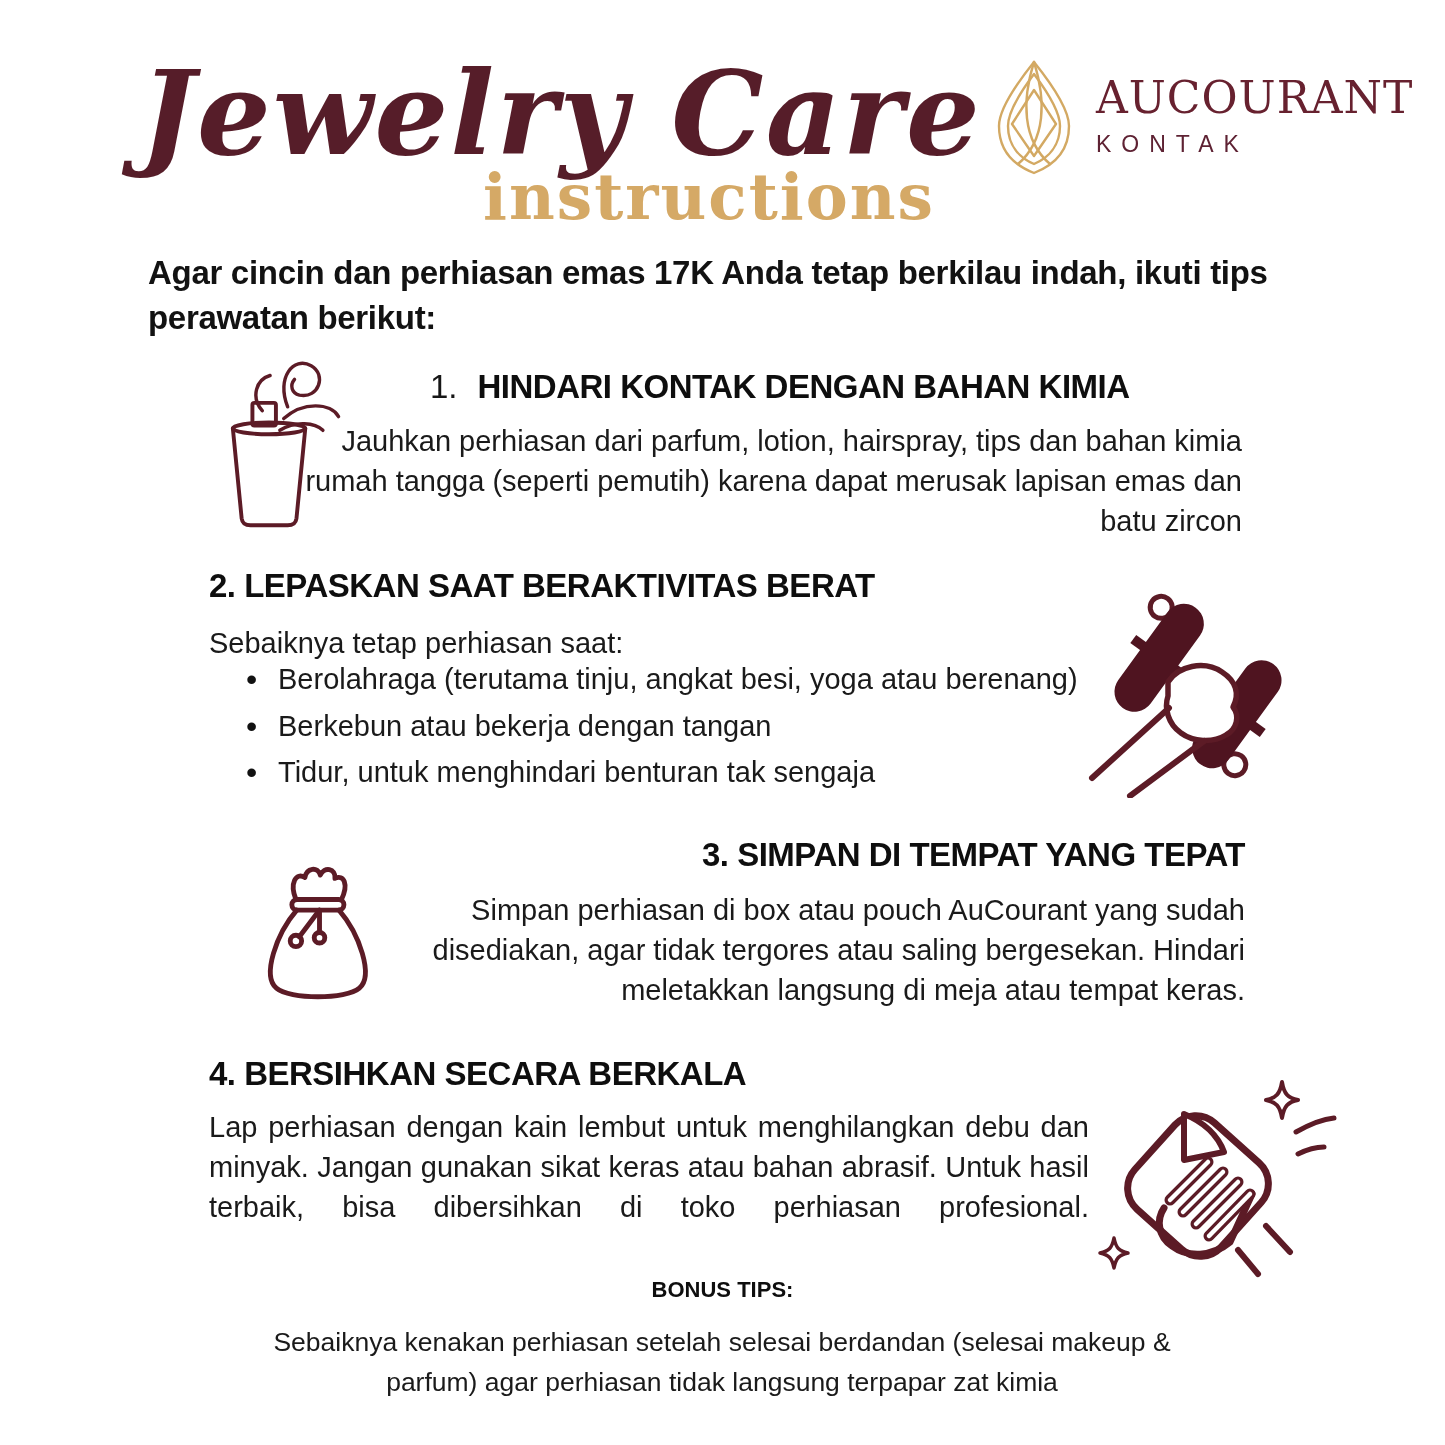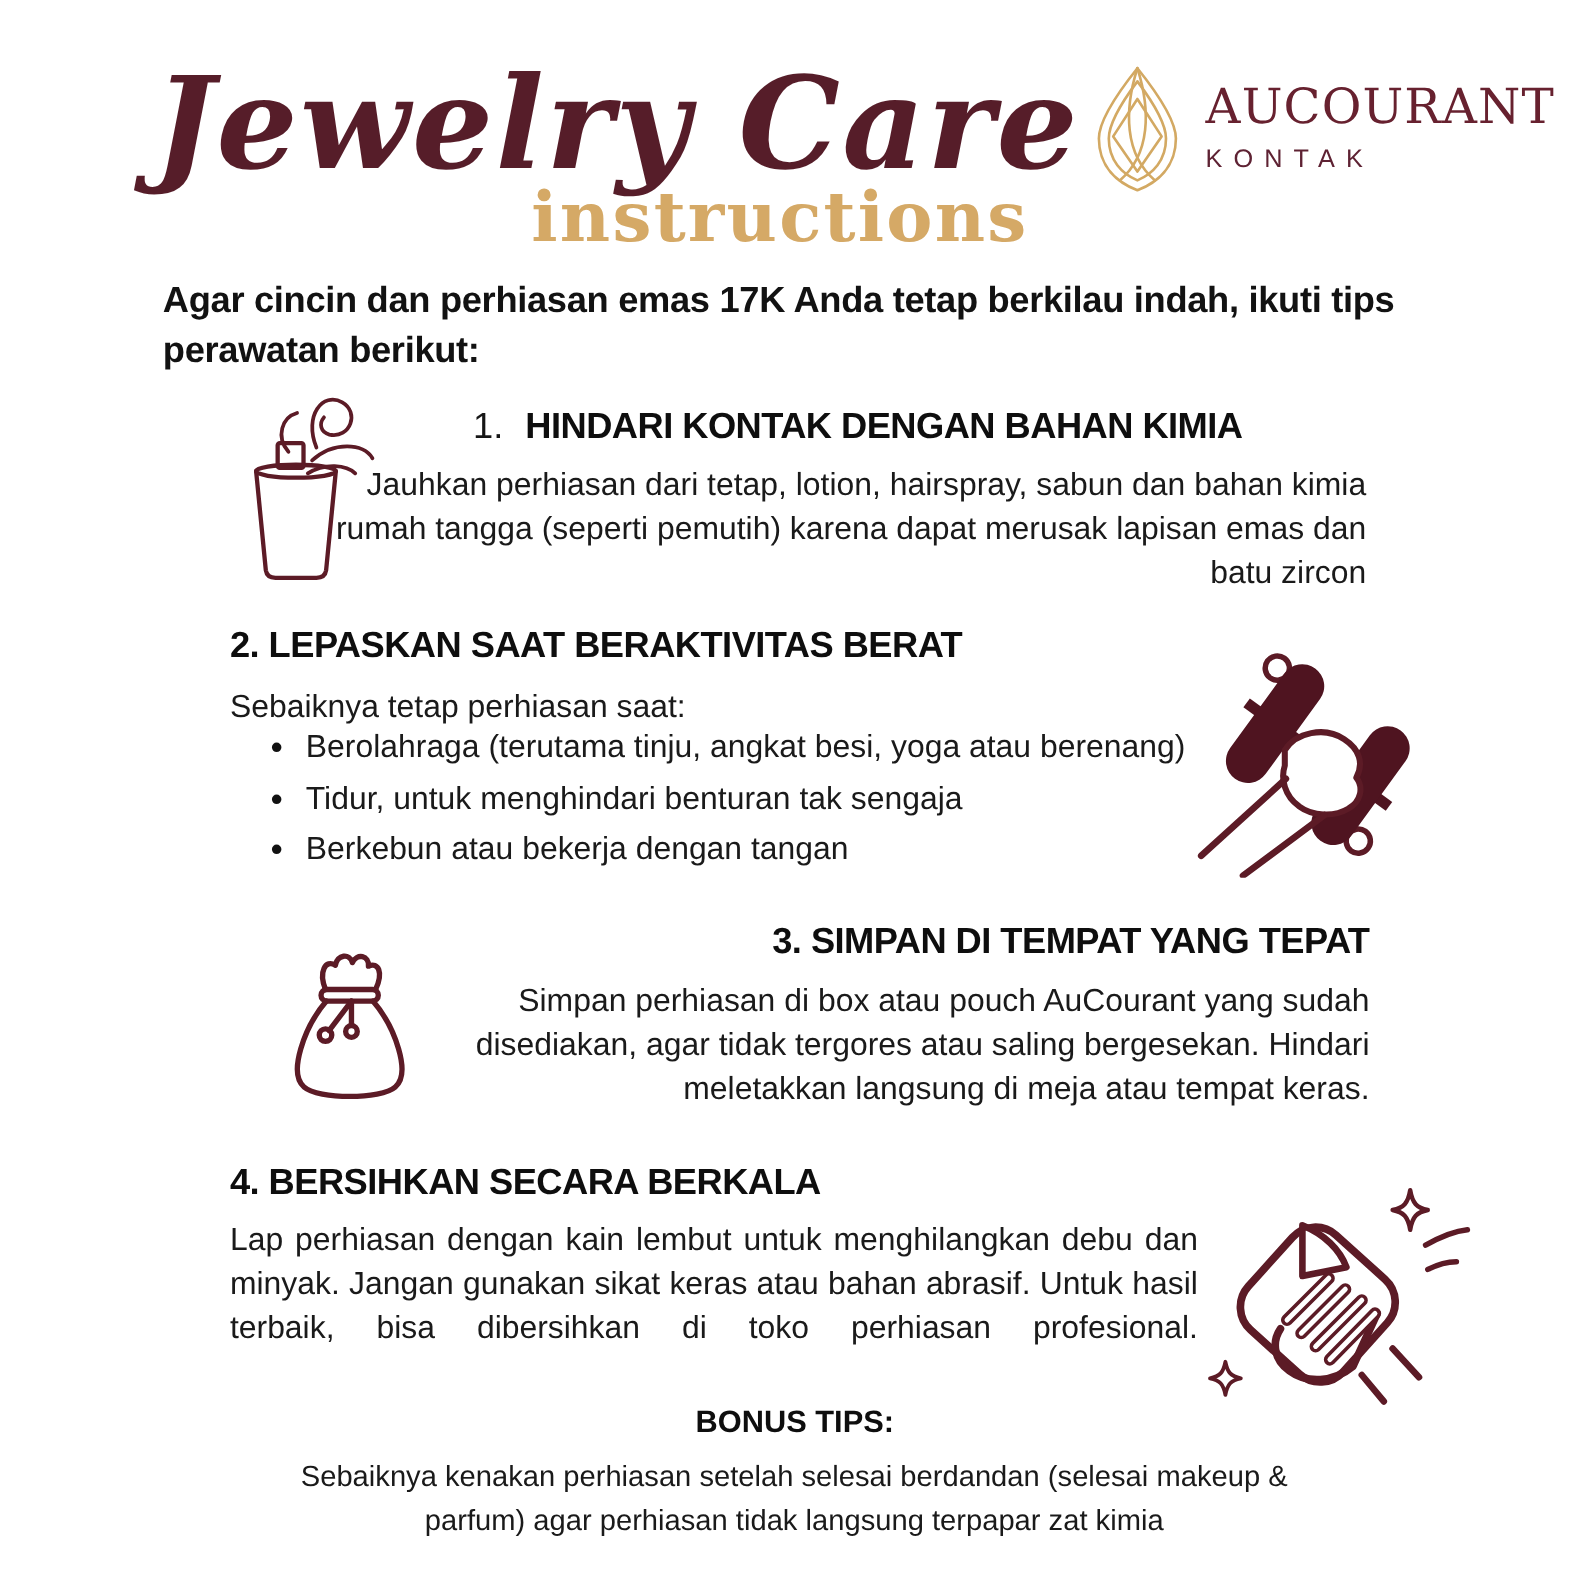--- a/index.html
+++ b/index.html
@@ -65,21 +65,21 @@
   .s3-head { left:500px; top:836px; width:745px; text-align:right; }
   .s3-body { left:368px; top:890px; width:877px; text-align:right; }
 
   
   .s4-head { left:209px; top:1055px; }
   .s4-body { left:209px; top:1107px; width:880px; text-align:justify; }
   .s4-body::after { content:""; display:inline-block; width:100%; }
   .s4-icon { left:1086px; top:1068px; width:252px; height:232px; }
 
   
-  .bonus-head { left:0; top:1277px; width:1445px; text-align:center; font-size:28px; font-weight:bold; color:#0e0e0e; }
+  .bonus-head { left:0; top:1277px; width:1445px; text-align:center; font-size:22px; font-weight:bold; color:#0e0e0e; }
   .bonus-body { left:247px; top:1323px; width:950px; text-align:center; font-size:26.5px; line-height:1.5; color:#1a1a1a; }
 
   svg .ln { fill:none; stroke:#5C1B26; stroke-linecap:round; stroke-linejoin:round; }
   svg .fillw { fill:#ffffff; }
 </style>
 </head>
 <body>
 
 <div class="canvas">
 
@@ -113,28 +113,28 @@
     <g class="ln" stroke-width="3.5">
       <path d="M96,56 C84,26 102,4 120,14 C136,23 128,48 108,44 C100,42 98,34 103,28"></path>
       <path d="M92,68 C112,50 140,52 148,66"></path>
       <path d="M70,60 C58,46 64,28 78,24"></path>
       <path d="M88,80 C104,70 124,72 132,80"></path>
     </g>
   </svg>
   <div class="abs s1-head">
     <span class="h-num" style="font-size:33px;">1.</span><span class="sec-heading">HINDARI KONTAK DENGAN BAHAN KIMIA</span>
   </div>
-  <p class="abs sec-body s1-body">Jauhkan perhiasan dari tetap, lotion, hairspray, sabun dan bahan kimia rumah tangga (seperti pemutih) karena dapat merusak lapisan emas dan batu zircon</p>
+  <p class="abs sec-body s1-body">Jauhkan perhiasan dari parfum, lotion, hairspray, tips dan bahan kimia rumah tangga (seperti pemutih) karena dapat merusak lapisan emas dan batu zircon</p>
 
   <div class="abs sec-heading s2-head">2. LEPASKAN SAAT BERAKTIVITAS BERAT</div>
   <p class="abs sec-body s2-lead">Sebaiknya tetap perhiasan saat:</p>
   <ul class="abs s2-list">
     <li>Berolahraga (terutama tinju, angkat besi, yoga atau berenang)</li>
+    <li>Berkebun atau bekerja dengan tangan</li>
     <li>Tidur, untuk menghindari benturan tak sengaja</li>
-    <li>Berkebun atau bekerja dengan tangan</li>
   </ul>
   <svg class="abs s2-icon" viewBox="0 0 264 212">
     <g transform="rotate(36 132 100)">
       <line x1="52" y1="100" x2="212" y2="100" stroke="#4F1420" stroke-width="10"></line>
       <circle cx="56" cy="58" r="11" class="ln" stroke-width="5" fill="#ffffff"></circle>
       <circle cx="208" cy="142" r="11" class="ln" stroke-width="5" fill="#ffffff"></circle>
       <rect x="64" y="38" width="40" height="124" rx="20" fill="#4F1420"></rect>
       <rect x="160" y="38" width="40" height="124" rx="20" fill="#4F1420"></rect>
     </g>
     <path class="ln fillw" stroke-width="5.5" d="M102,96 C112,80 138,74 156,86 C170,95 174,108 167,121 C174,130 171,143 160,149 C147,157 127,156 115,147 C102,138 98,122 102,110 Z"></path>

